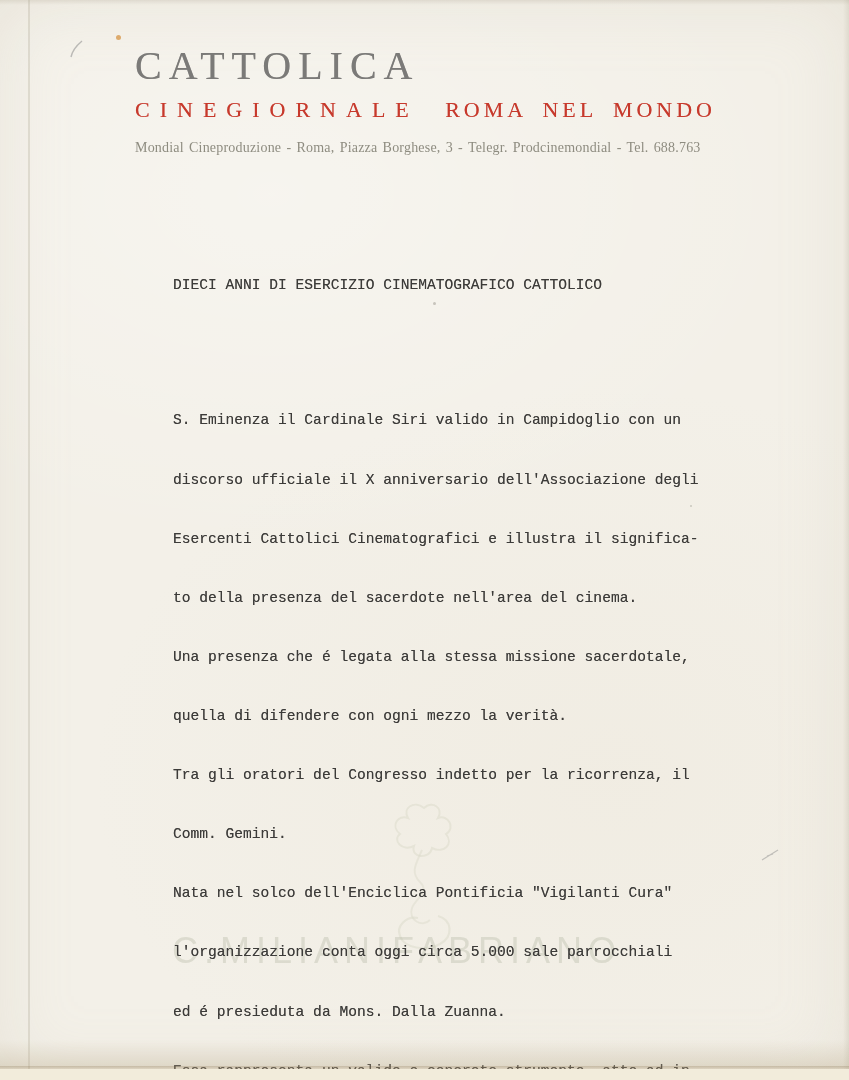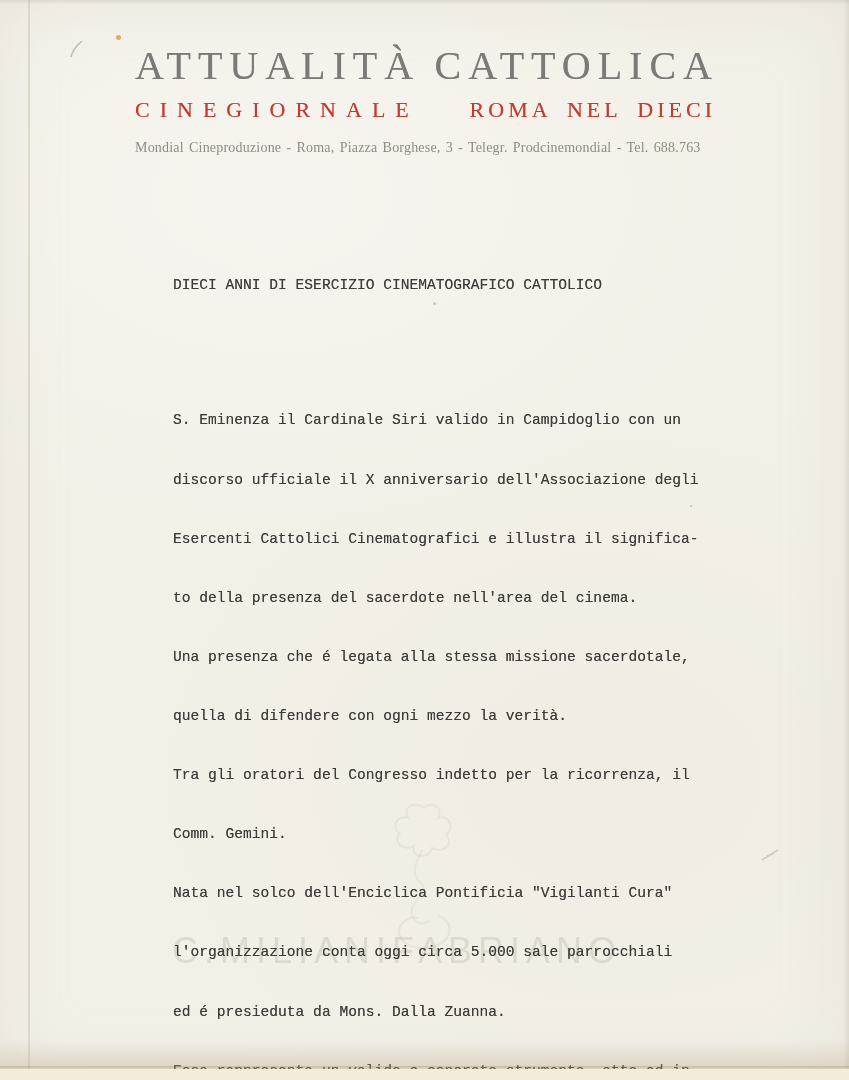--- a/index.html
+++ b/index.html
@@ -111,26 +111,25 @@
     <path d="M62 118 C76 122 78 138 64 146 C50 154 28 150 24 138 C20 128 30 118 42 120" stroke="#a8ac8e" stroke-width="2.2" opacity="0.45"></path>
   </svg>
 
   <div class="watermark">
     <span>C.MILIANI</span>
     <span>FABRIANO</span>
   </div>
 
   <header>
     <div class="title-row">
-      <span class="word-left">ATTUALITÀ</span>
       <span class="word-right">CATTOLICA</span>
     </div>
     <div class="subtitle-row">
       <span class="word-left">CINEGIORNALE</span>
-      <span class="word-right">ROMA NEL DIECI</span>
+      <span class="word-right">ROMA NEL MONDO</span>
     </div>
     <div class="address-line">Mondial Cineproduzione - Roma, Piazza Borghese, 3 - Telegr. Prodcinemondial - Tel. 688.763</div>
   </header>
 
   <main>
     <div class="typed typed-heading">DIECI ANNI DI ESERCIZIO CINEMATOGRAFICO CATTOLICO</div>
 
     <div class="typed typed-body">
       <div class="tline">S. Eminenza il Cardinale Siri valido in Campidoglio con un</div>
       <div class="tline">discorso ufficiale il X anniversario dell'Associazione degli</div>

